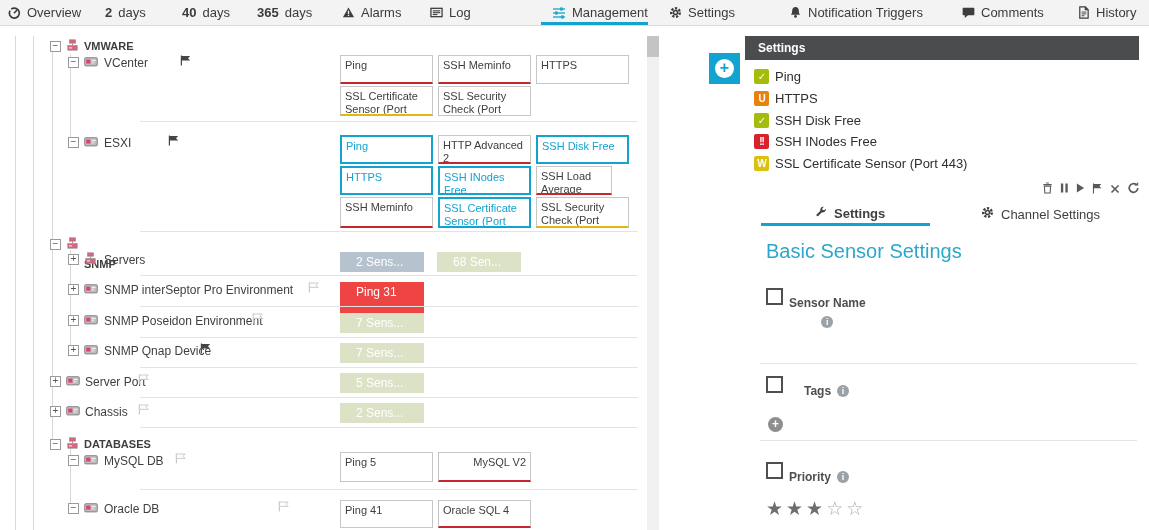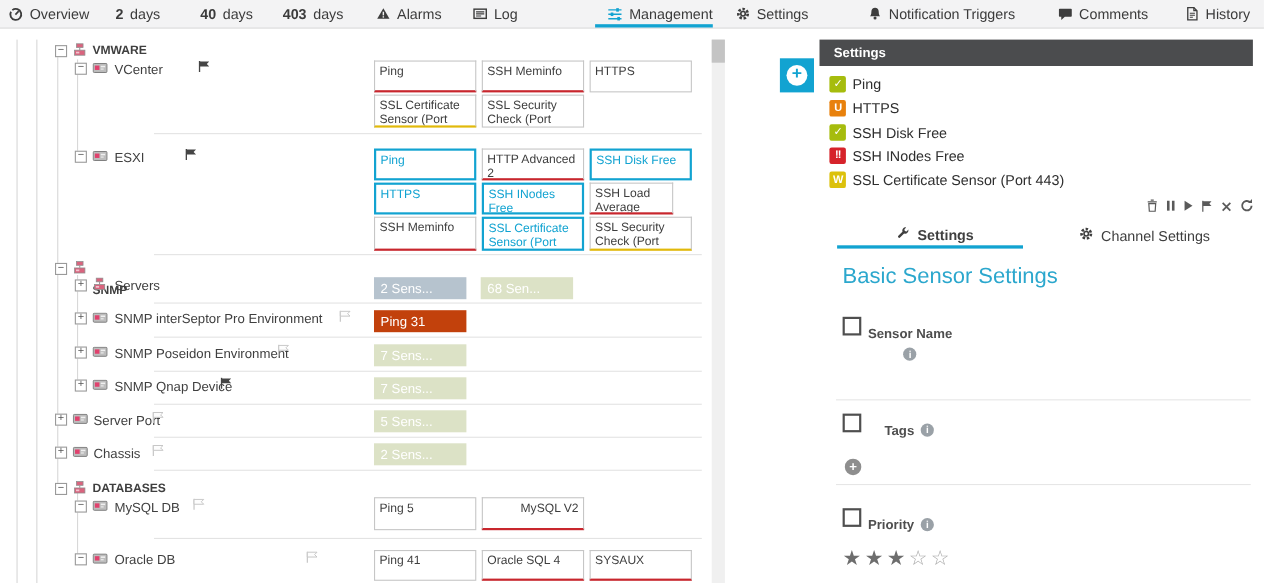--- a/index.html
+++ b/index.html
@@ -28,21 +28,21 @@
   .tlabel.device{font-size:12px;}
   .ticon{position:absolute;display:flex;}
   .tflag{position:absolute;display:flex;cursor:pointer;}
   .sensor-box{position:absolute;width:93px;box-sizing:border-box;border:1px solid #c6c6c6;
               background:#fff;font-size:11px;line-height:13px;color:#3e3e3e;
               padding:3px 4px;overflow:hidden;cursor:pointer;}
   .sensor-box.st-red{border-bottom:2px solid #C8262D;}
   .sensor-box.st-yellow{border-bottom:2px solid #E1B90B;}
   .sensor-box.st-selected{border:2px solid #12A3D1;color:#12A3D1;}
   .badge{position:absolute;height:20px;box-sizing:border-box;color:#fff;font-size:12px;
-         line-height:20px;padding-left:6px;overflow:hidden;white-space:nowrap;cursor:pointer;}
+         line-height:20px;padding-left:16px;overflow:hidden;white-space:nowrap;cursor:pointer;}
   .sep{position:absolute;left:140px;width:498px;height:1px;background:#e3e3e3;}
 
   
   #tree-scrollbar{position:absolute;left:647px;top:36px;width:12px;height:494px;background:#f0f0f0;}
   #tree-scrollbar .thumb{position:absolute;left:0;top:0;width:12px;height:21px;background:#c4c4c4;}
 
   
   #add-btn{position:absolute;left:709px;top:53px;width:31px;height:31px;background:#12A3D1;
            display:flex;align-items:center;justify-content:center;cursor:pointer;}
   #add-btn .plus-circle{width:19px;height:19px;border-radius:50%;background:#fff;color:#12A3D1;
@@ -95,21 +95,21 @@
       </div>
       <div class="nav-item" style="left: 105px;">
         <span class="num">2</span>
         <span>days</span>
       </div>
       <div class="nav-item" style="left: 182px;">
         <span class="num">40</span>
         <span>days</span>
       </div>
       <div class="nav-item" style="left: 257px;">
-        <span class="num">403</span>
+        <span class="num">365</span>
         <span>days</span>
       </div>
       <div class="nav-item" style="left: 342px;">
         <span class="nicon">
           <svg width="13" height="13" viewBox="0 0 14 14">
             <path d="M7 1.6 13 12H1z" fill="currentColor"></path>
             <rect x="6.3" y="5" width="1.4" height="3.6" fill="#f3f3f4"></rect>
             <rect x="6.3" y="9.4" width="1.4" height="1.4" fill="#f3f3f4"></rect>
           </svg>
         </span>
@@ -281,21 +281,21 @@
           <rect x="7.6" y="5.2" width="2.6" height="1.2" fill="#e6e6e6"></rect>
         </svg>
       </span>
       <span class="tlabel device" style="left: 104px; top: 247px; position: absolute;">SNMP interSeptor Pro Environment</span>
       <span class="tflag" style="left: 308px; top: 246px; position: absolute;">
         <svg width="12" height="11" viewBox="0 0 12 11">
           <line x1="1.4" y1="0.5" x2="1.4" y2="10.5" stroke="#c6c6c6" stroke-width="1.1"></line>
           <path d="M1.4 1h8.8L8 3.2l2.2 2.2H1.4z" fill="#fdfdfd" stroke="#c6c6c6" stroke-width="0.9"></path>
         </svg>
       </span>
-      <div class="badge" style="left: 340px; top: 246px; width: 84px; height: 20px; position: absolute; background: #c2410c;">Ping 31</div>
+      <div class="badge" style="left: 340px; top: 246px; width: 84px; height: 31px; position: absolute; background: #ef4444;">Ping 31</div>
       <div class="sep" style="left: 140px; top: 270px; width: 498px; height: 1px; position: absolute;"></div>
       <div class="toggle" style="left: 68px; top: 279px; width: 11px; height: 11px; position: absolute;">+</div>
       <span class="ticon" style="left: 84px; top: 279px; position: absolute;">
         <svg width="14" height="10" viewBox="0 0 14 10">
           <rect x="0.7" y="0.7" width="12.6" height="8.2" rx="1" fill="#bdbdbd" stroke="#7d7d7d" stroke-width="0.9"></rect>
           <rect x="2.2" y="2.6" width="4.2" height="4" fill="#E0426E"></rect>
           <rect x="7.6" y="2.8" width="4" height="1.4" fill="#f0f0f0"></rect>
           <rect x="7.6" y="5.2" width="2.6" height="1.2" fill="#e6e6e6"></rect>
         </svg>
       </span>
@@ -402,21 +402,20 @@
       </span>
       <span class="tlabel device" style="left: 104px; top: 466px; position: absolute;">Oracle DB</span>
       <span class="tflag" style="left: 278px; top: 465px; position: absolute;">
         <svg width="12" height="11" viewBox="0 0 12 11">
           <line x1="1.4" y1="0.5" x2="1.4" y2="10.5" stroke="#c6c6c6" stroke-width="1.1"></line>
           <path d="M1.4 1h8.8L8 3.2l2.2 2.2H1.4z" fill="#fdfdfd" stroke="#c6c6c6" stroke-width="0.9"></path>
         </svg>
       </span>
       <div class="sensor-box st-none" style="left: 340px; top: 464px; width: 93px; height: 28px; position: absolute;">Ping 41</div>
       <div class="sensor-box st-red" style="left: 438px; top: 464px; width: 93px; height: 28px; position: absolute;">Oracle SQL 4</div>
-      <div class="sensor-box st-red" style="left: 536px; top: 464px; width: 93px; height: 28px; position: absolute;">SYSAUX</div>
     </div>
   <div id="tree-scrollbar">
     <div class="thumb"></div>
   </div>
 
   <div id="add-btn">
     <span class="plus-circle">+</span>
   </div>
 
   <div id="panel">

